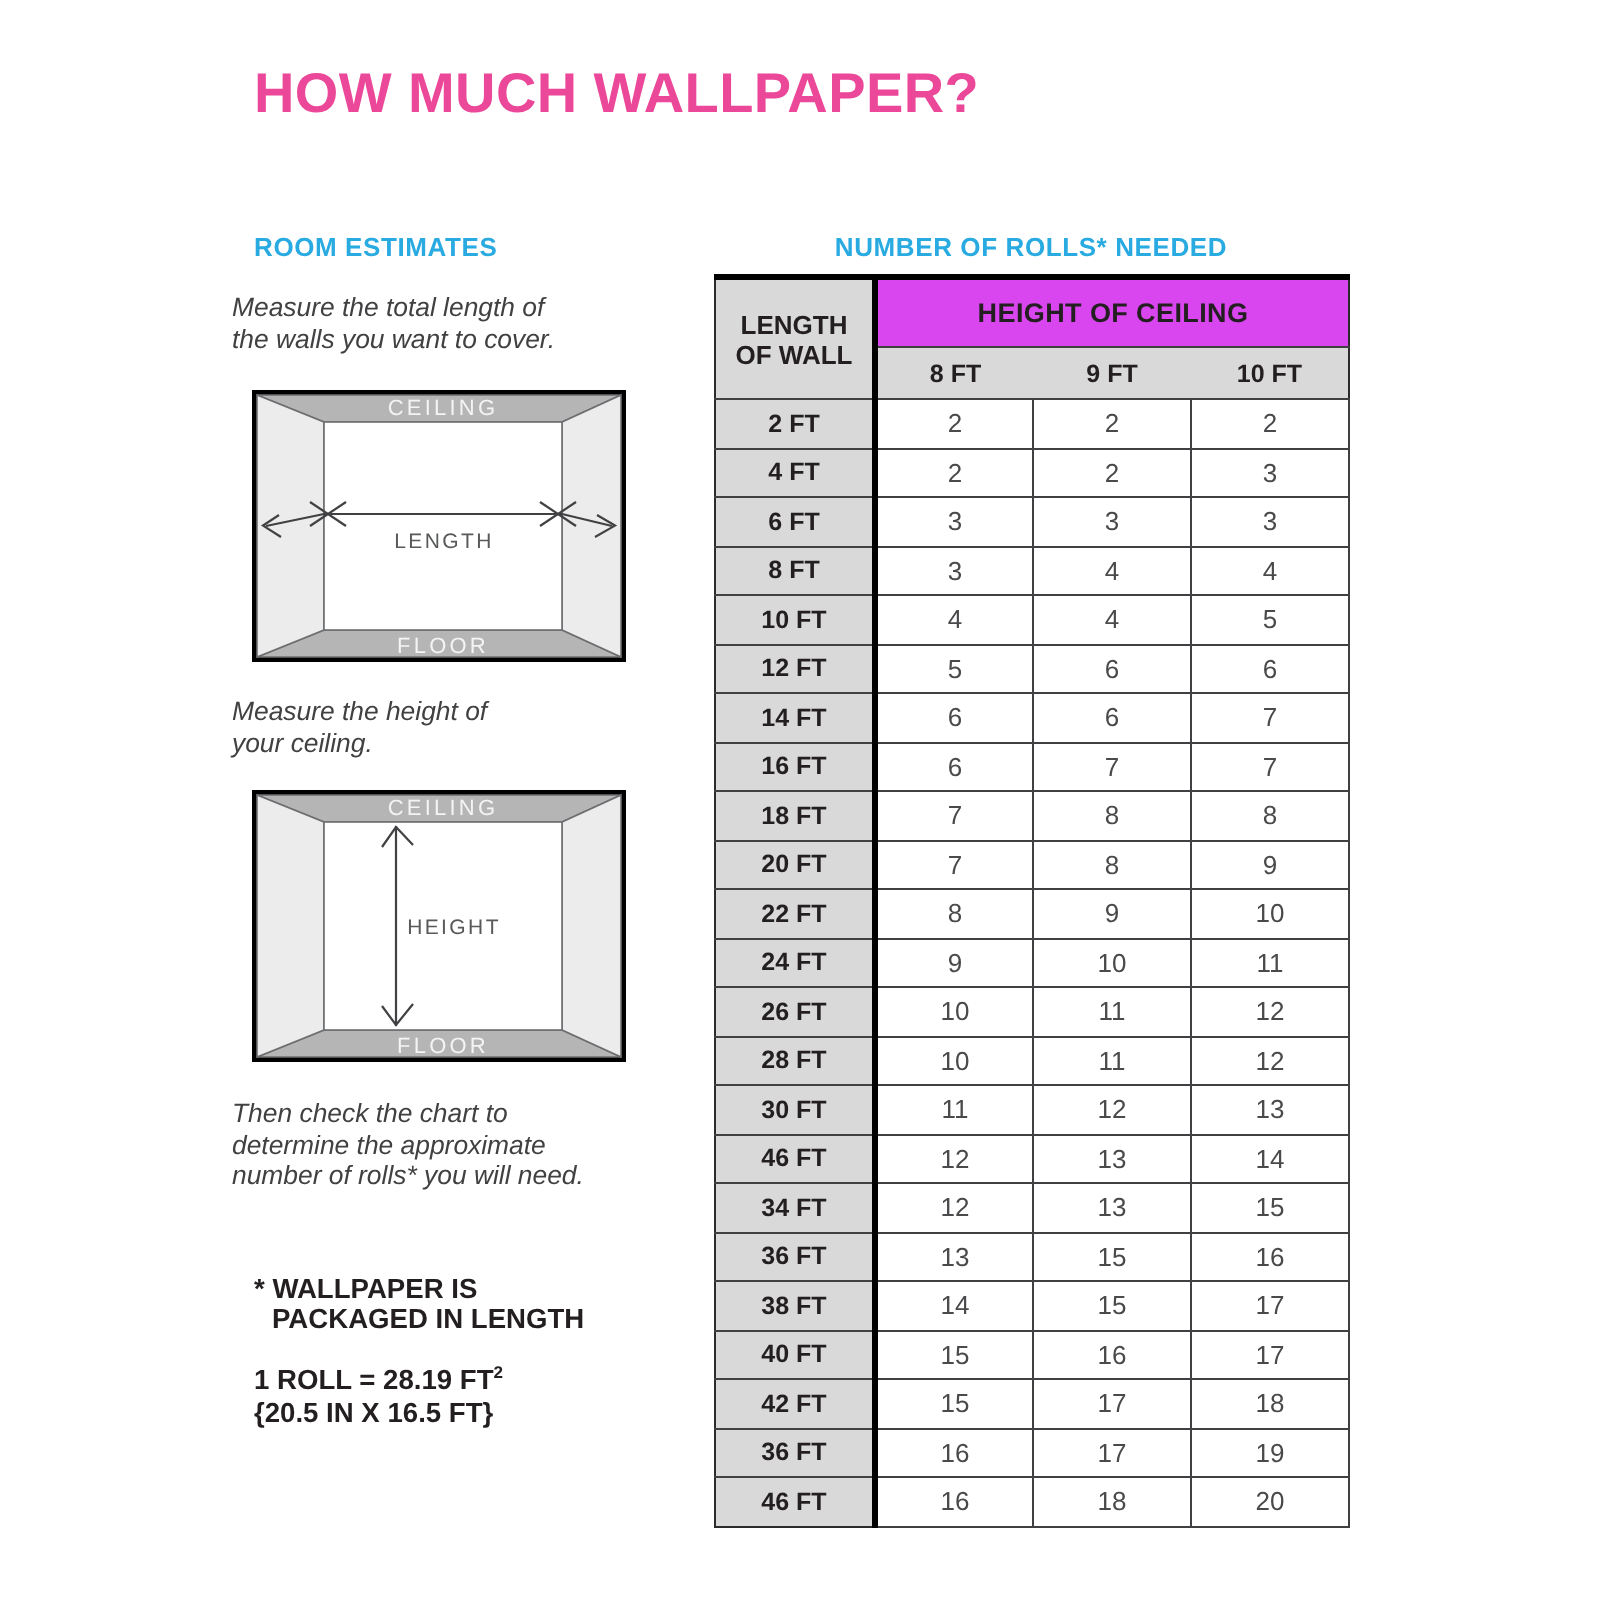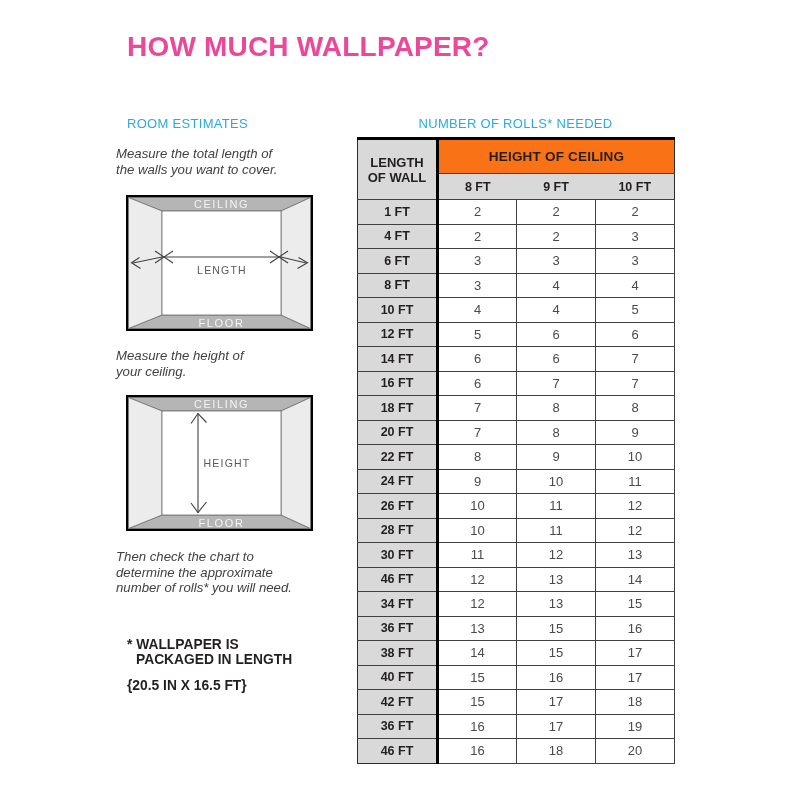--- a/index.html
+++ b/index.html
@@ -7,21 +7,21 @@
     width:800px;height:800px;background:#ffffff;position:relative;
     font-family:"Liberation Sans","DejaVu Sans",sans-serif;
     color:#414042;overflow:hidden;
   }
   .abs{position:absolute;}
   .page-title{
     left:127px;top:31px;font-size:28px;font-weight:bold;color:#ec4899;
     letter-spacing:0.2px;white-space:nowrap;
   }
   .section-heading{
-    font-size:13px;font-weight:normal;color:#29abe2;letter-spacing:0.3px;white-space:nowrap;
+    font-size:13px;font-weight:bold;color:#29abe2;letter-spacing:0.3px;white-space:nowrap;
   }
   .room-estimates-heading{left:127px;top:116px;}
   .rolls-heading{left:357px;top:116px;width:317px;text-align:center;}
   .instruction{
     left:116px;font-size:13.2px;line-height:15.5px;color:#414042;white-space:pre-line;font-style:italic;
   }
   .inst-1{top:146px;}
   .inst-2{top:348px;}
   .inst-3{top:549px;}
   .diagram{left:126px;width:187px;height:136px;}
@@ -44,21 +44,21 @@
   }
   col.c-label{width:80px;}
   col.c-data{width:79px;}
   th,td{padding:0;margin:0;}
   th.rowhead-main{
     background:#d9d9d9;border-right:3px solid #000;
     font-size:13px;font-weight:bold;color:#231f20;line-height:15px;
     white-space:pre-line;text-align:center;vertical-align:middle;
   }
   th.group-head{
-    background:#f97316;border-bottom:1px solid #404042;
+    background:#d946ef;border-bottom:1px solid #404042;
     font-size:13.5px;font-weight:bold;color:#231f20;text-align:center;
     height:33px;vertical-align:middle;letter-spacing:0.2px;
   }
   th.sub-head{
     background:#d9d9d9;border-bottom:1px solid #404042;
     font-size:12.5px;font-weight:bold;color:#231f20;text-align:center;
     height:25px;vertical-align:middle;
   }
   tbody th{
     background:#d9d9d9;border-right:3px solid #000;border-top:1px solid #404042;
@@ -129,20 +129,21 @@
 <div class="abs instruction inst-3">Then check the chart to
 determine the approximate
 number of rolls* you will need.</div>
 
 <div class="abs footnote">
   <div>* WALLPAPER IS</div>
   <div class="indent">PACKAGED IN LENGTH</div>
 </div>
 
 <div class="abs rollinfo">
+  <div><span>1 ROLL = 28.19 FT</span><sup>2</sup></div>
   <div>{20.5 IN X 16.5 FT}</div>
 </div>
 
 <div class="abs section-heading rolls-heading">NUMBER OF ROLLS* NEEDED</div>
 
 <div class="abs table-wrap">
   <table>
     <colgroup>
       <col class="c-label">
         <col class="c-data">
@@ -156,21 +157,21 @@
         <th colspan="3" class="group-head">HEIGHT OF CEILING</th>
       </tr>
       <tr>
         <th class="sub-head">8 FT</th>
         <th class="sub-head">9 FT</th>
         <th class="sub-head">10 FT</th>
       </tr>
     </thead>
     <tbody>
         <tr>
-          <th>1 FT</th>
+          <th>2 FT</th>
           <td>2</td>
           <td>2</td>
           <td>2</td>
         </tr>
         <tr>
           <th>4 FT</th>
           <td>2</td>
           <td>2</td>
           <td>3</td>
         </tr>

